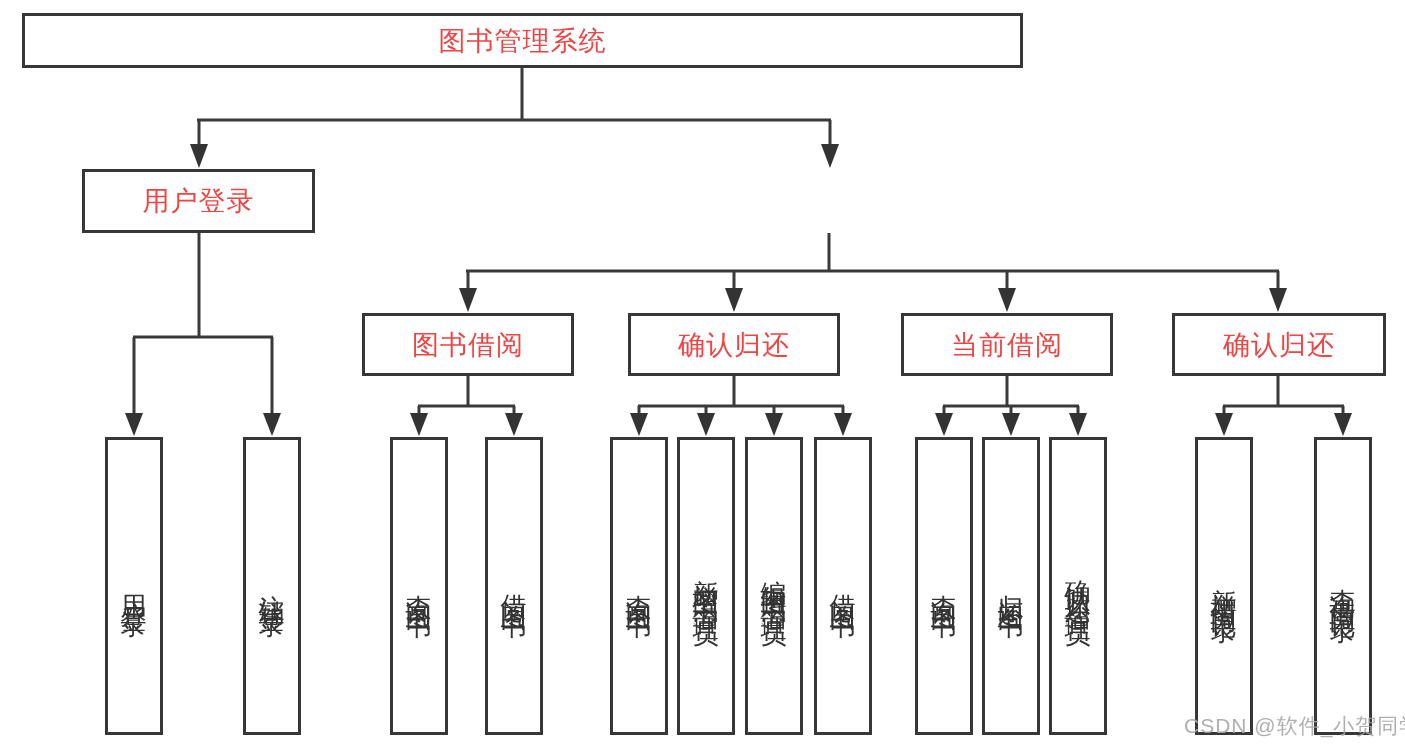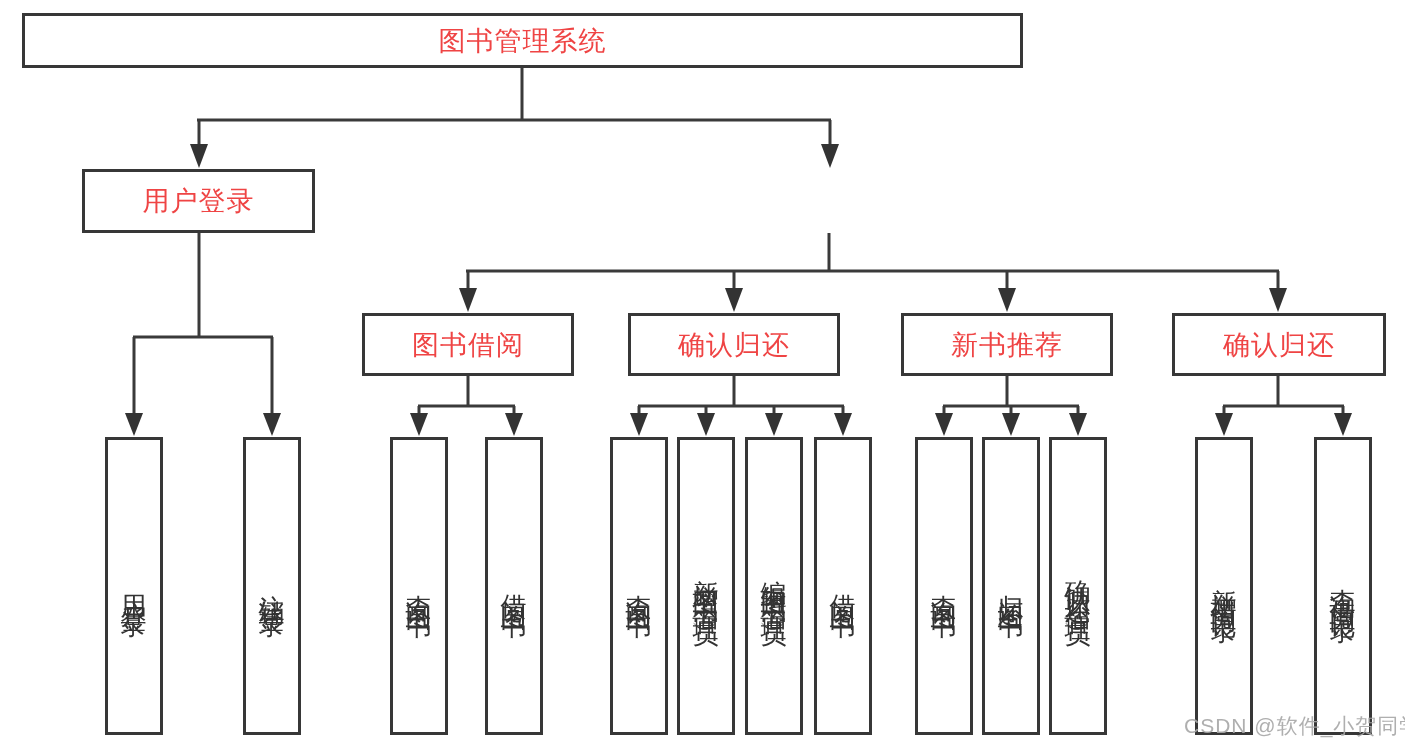--- a/index.html
+++ b/index.html
@@ -119,21 +119,21 @@
     <span class="hl">用户登录</span>
   </div>
 
   <div class="node" style="left:362px;top:313px;width:212px;height:63px">
     <span class="hl">图书借阅</span>
   </div>
   <div class="node" style="left:628px;top:313px;width:212px;height:63px">
     <span class="hl">确认归还</span>
   </div>
   <div class="node" style="left:901px;top:313px;width:212px;height:63px">
-    <span class="hl">新书推荐</span>
+    <span class="hl">当前借阅</span>
   </div>
   <div class="node" style="left:1172px;top:313px;width:214px;height:63px">
     <span class="hl">确认归还</span>
   </div>
 
   <div class="node" style="left:105px;top:437px;width:58px;height:298px">
     <span class="leaf-label">用户登录</span>
   </div>
   <div class="node" style="left:243px;top:437px;width:58px;height:298px">
     <span class="leaf-label">注销登录</span>

